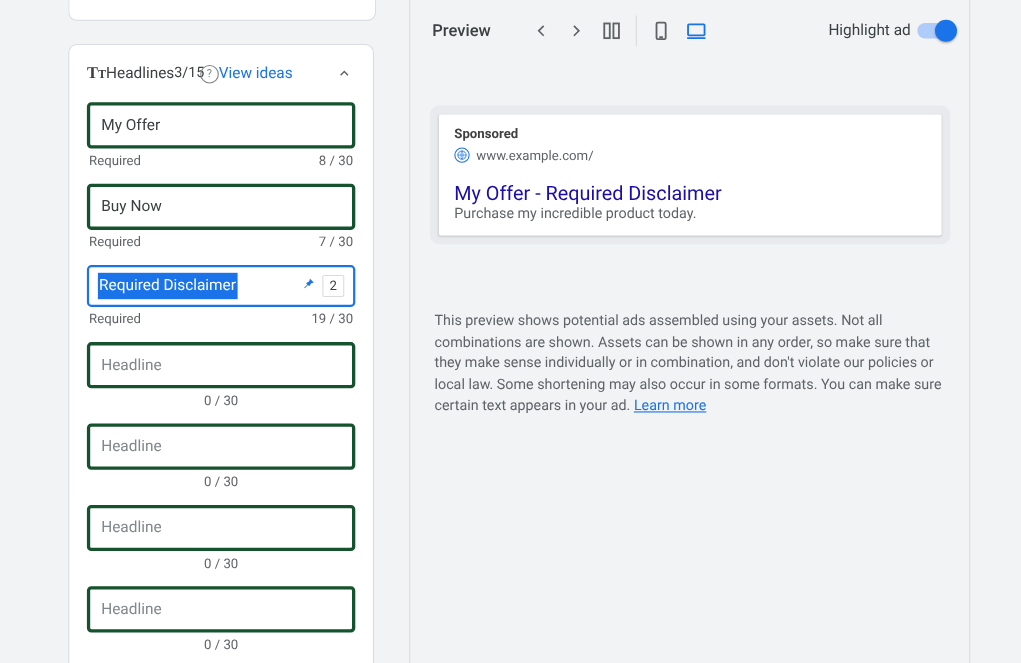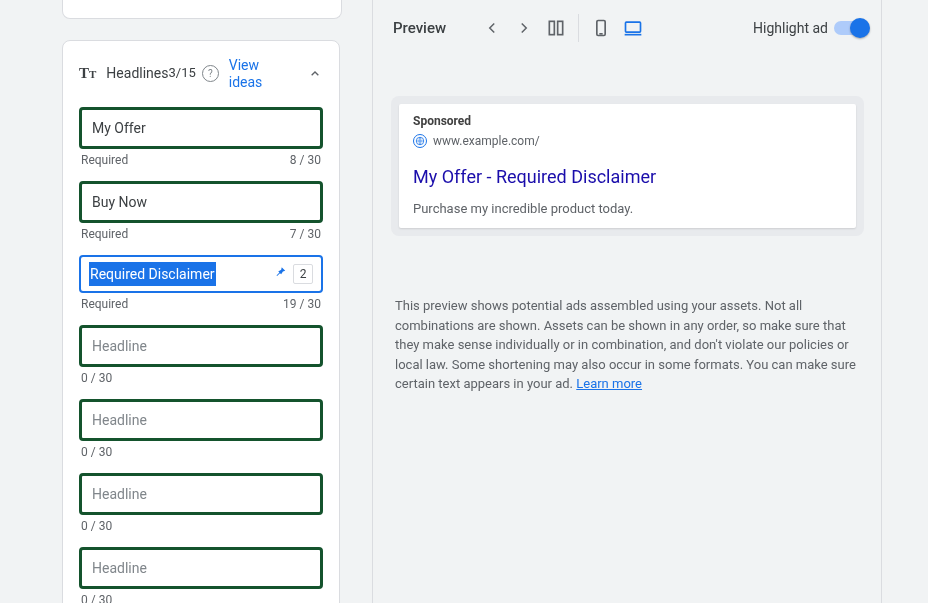--- a/index.html
+++ b/index.html
@@ -1,36 +1,36 @@
 <!DOCTYPE html>
 <html><head>
 <meta charset="utf-8">
 <style>
 html,body{margin:0;padding:0;font-family:Roboto,Arial,sans-serif;background:#f1f3f4;color:#3c4043;font-size:14px}
 .viewport{width:928px;height:603px;position:relative;overflow:hidden;background:#f1f3f4}
 .blank-card{position:absolute;left:62px;top:0;width:278px;height:18px;border:1px solid #dadce0;border-top:none;border-bottom-left-radius:8px;border-bottom-right-radius:8px;background:#fff}
 .panel{position:absolute;left:62px;top:40px;width:276px;border:1px solid #dadce0;border-radius:8px;background:#fff;padding:0}
-.panel-header{display:flex;align-items:center;padding:16px 16px 8px 16px;gap:10px}
+.panel-header{display:flex;align-items:center;padding:16px 16px 8px 16px;}
 .tt-icon{font-family:Georgia,serif;font-weight:700;font-size:15px;color:#3c4043;line-height:1}
 .tt-icon span.small{font-size:11px}
 .head-texts{display:flex;flex-direction:row;line-height:1.2}
 .head-title{font-size:14px;color:#3c4043}
 .head-count{font-size:13px;color:#3c4043}
 .help-icon{width:15px;height:15px;border:1.3px solid #80868b;border-radius:50%;color:#80868b;font-size:10px;display:flex;align-items:center;justify-content:center;flex:none;margin-left:-4px}
 .view-ideas{color:#1a73e8;font-size:14px;line-height:1.2;cursor:pointer}
 .flex-spacer{flex:1}
 .chevron-up{width:20px;height:20px;display:flex;align-items:center;justify-content:center;color:#5f6368;cursor:pointer}
 .chevron-up svg{width:16px;height:16px}
 .fields{padding:8px 16px 16px 16px}
 .field-box{border:3px solid #14532d;border-radius:4px;height:36px;display:flex;align-items:center;padding:0 10px;font-size:14px;color:#3c4043;background:#fff;cursor:text}
 .field-box.placeholder{color:#80868b}
 .field-box.selected{border:2px solid #1a73e8;height:34px;padding:0 8px}
 .field-box .highlighted{background:#1a73e8;color:#fff;padding:4px 1px}
 .field-after{display:flex;justify-content:space-between;font-size:12px;color:#5f6368;margin:4px 2px 14px 2px}
-.field-after.right-only{justify-content:flex-start}
+.field-after.right-only{justify-content:center}
 .pin-area{display:flex;align-items:center;gap:6px;margin-left:auto}
 .pin-icon{color:#1a73e8}
 .pin-badge{width:18px;height:18px;border:1px solid #dadce0;border-radius:2px;display:flex;align-items:center;justify-content:center;font-size:12px;color:#3c4043;background:#fff}
 .add-row{display:flex;align-items:center;gap:8px;color:#1a73e8;font-size:14px;cursor:pointer;padding-top:4px}
 .add-row svg{width:18px;height:18px}
 
 .right-region{position:absolute;left:372px;top:0;right:46px;bottom:0;border-left:1px solid #dadce0;background:#f1f3f4}
 .preview-bar{display:flex;align-items:center;height:56px;padding:0 14px 0 20px;color:#3c4043}
 .preview-title{font-size:15px;font-weight:500}
 .nav-btn{width:32px;height:32px;display:flex;align-items:center;justify-content:center;color:#5f6368;cursor:pointer;border-radius:50%}
@@ -42,21 +42,21 @@
 .device-icon.active svg{color:#1a73e8}
 .highlight-label{font-size:14px;color:#3c4043;margin-left:4px}
 .toggle{width:34px;height:14px;background:#aecbfa;border-radius:7px;position:relative;cursor:pointer;margin-left:6px}
 .toggle .thumb{position:absolute;right:-2px;top:-3px;width:20px;height:20px;border-radius:50%;background:#1a73e8;box-shadow:0 1px 2px rgba(0,0,0,.3)}
 
 .ad-card{margin:40px 18px 0 18px;background:#e8eaed;border-radius:8px;padding:8px}
 .ad-inner{background:#fff;border-radius:2px;padding:10px 14px 12px 14px;box-shadow:0 1px 2px rgba(0,0,0,.12)}
 .sponsored{font-size:12px;font-weight:700;color:#404040;margin-bottom:6px}
 .url-row{display:flex;align-items:center;gap:6px;font-size:12px;color:#5f6368;margin-bottom:18px}
 .globe{width:14px;height:14px;border-radius:50%;border:1.3px solid #1a73e8;display:flex;align-items:center;justify-content:center;color:#1a73e8;font-size:9px;box-sizing:border-box}
-.ad-title{color:#1a0dab;font-size:18px;margin-bottom:14px}
+.ad-title{color:#1a0dab;font-size:18px;margin-bottom:0}
 .ad-desc{color:#5f6368;font-size:13px}
 
 .disclaimer{margin:60px 22px 0 22px;font-size:13px;color:#5f6368;line-height:1.5}
 .disclaimer a{color:#1a73e8;text-decoration:underline;cursor:pointer}
 .far-side{position:absolute;right:0;top:0;width:46px;bottom:0;background:#f1f3f4;border-left:1px solid #dadce0}
 </style>
 </head>
 <body>
 
 <div class="viewport">

